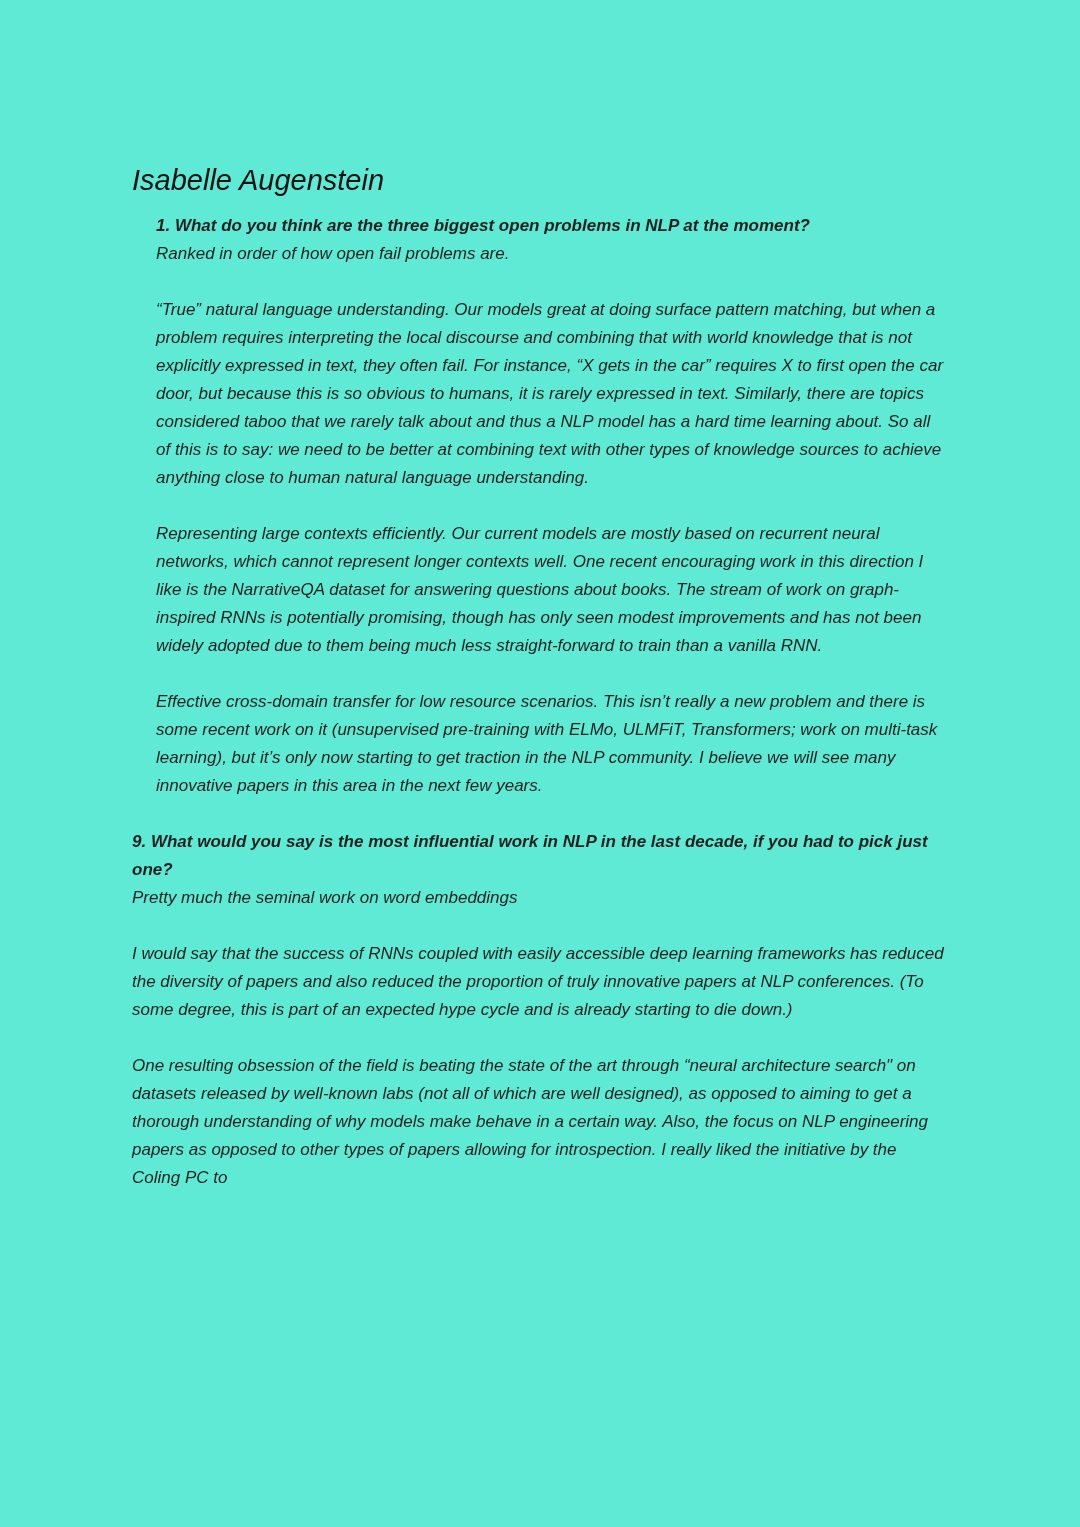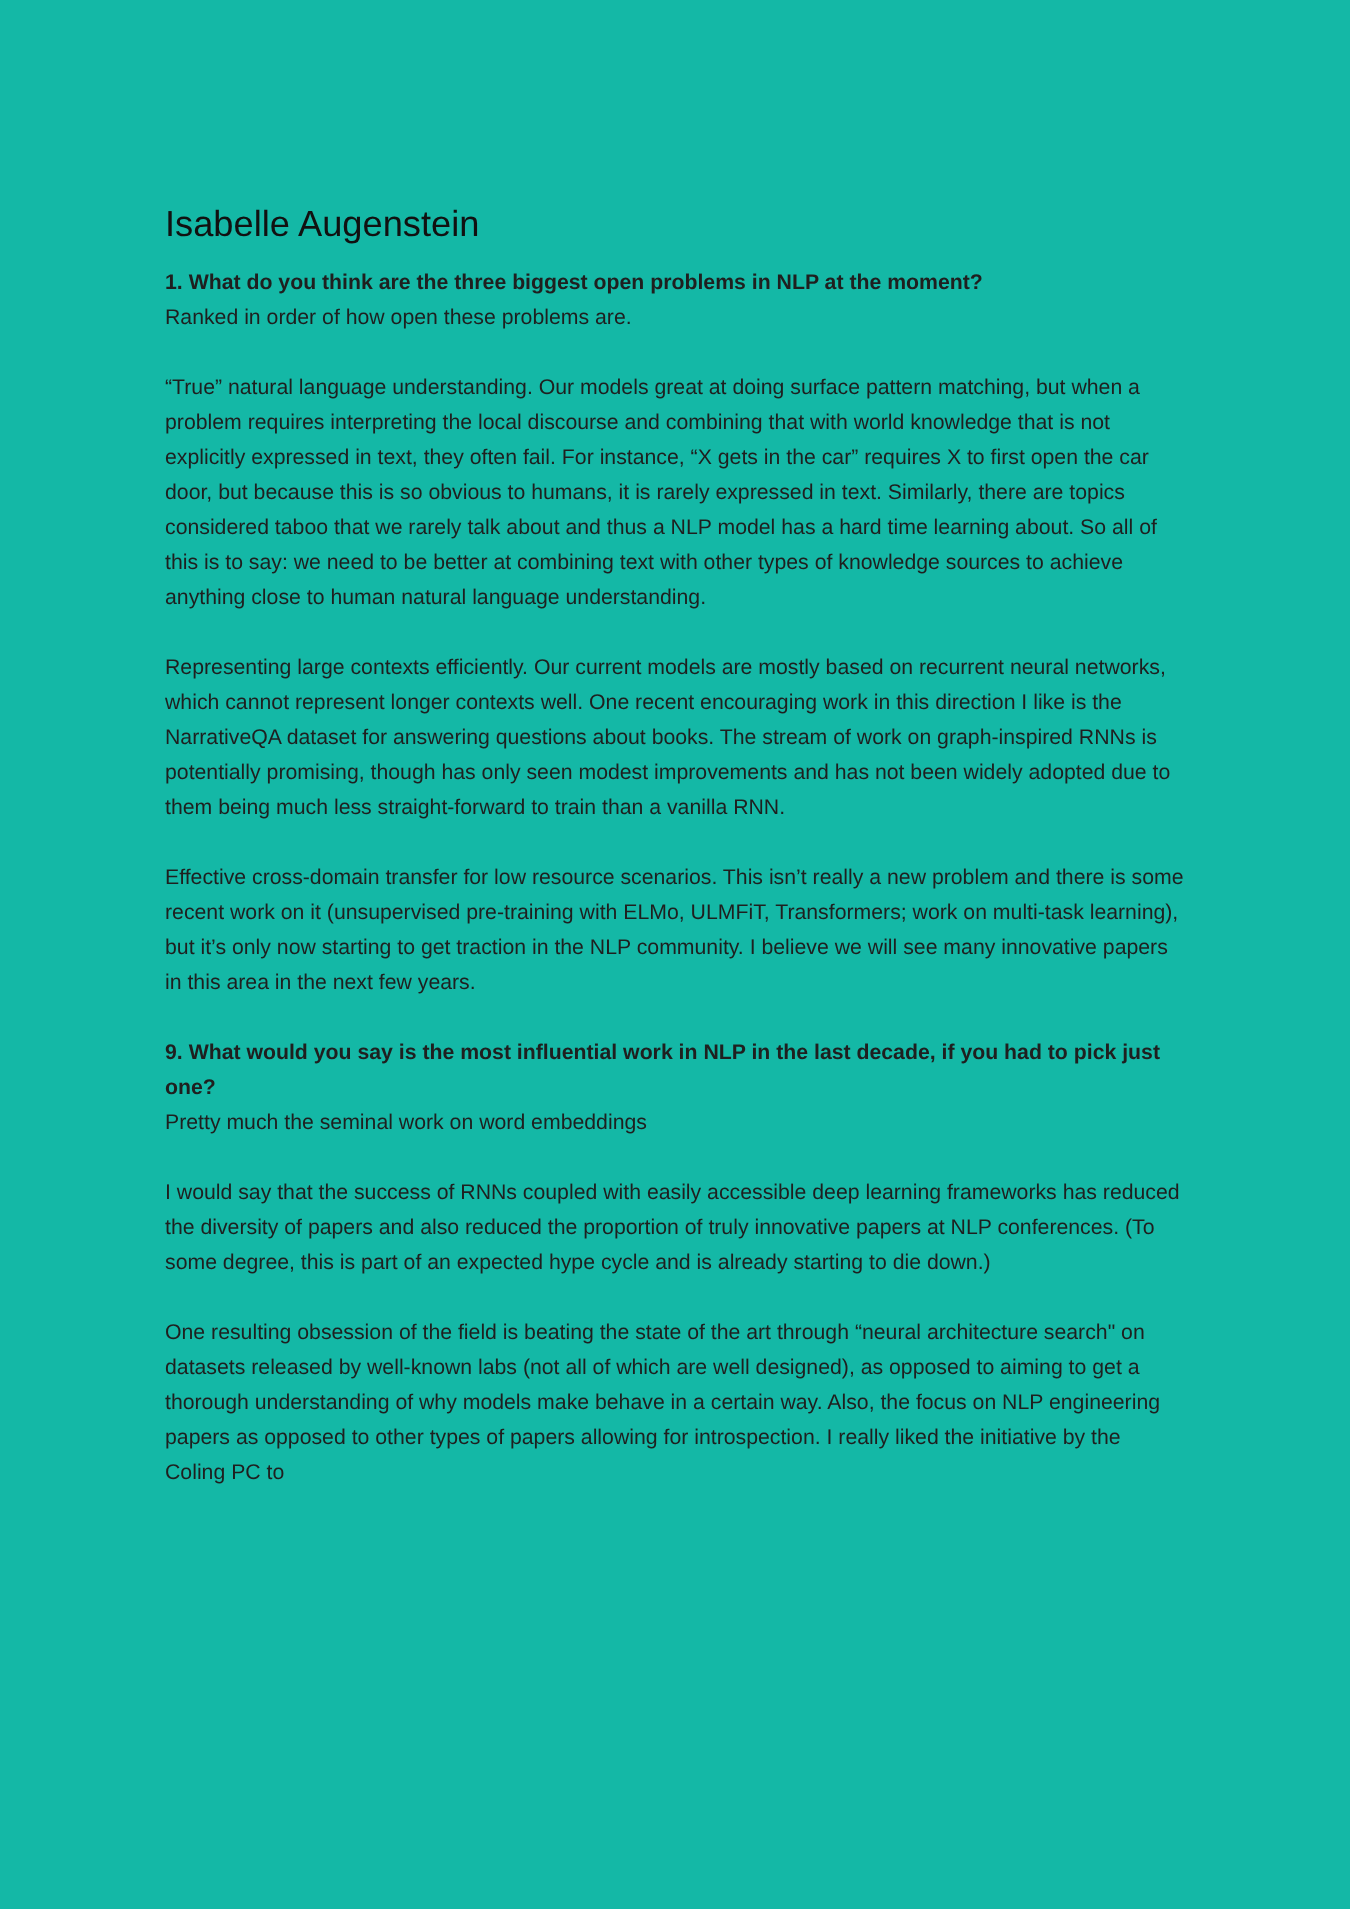--- a/index.html
+++ b/index.html
@@ -11,34 +11,36 @@
     width: 1080px;
     font-family: "Liberation Sans", sans-serif;
     color: #1f1f1f;
     -webkit-font-smoothing: antialiased;
   }
   .page {
     box-sizing: border-box;
     width: 1080px;
     min-height: 1527px;
     padding: 162px 133px 60px 132px;
-    background: #14b8a6;
+    background: #5eead4;
+    font-style: italic;
   }
   .doc-title {
     font-size: 29px;
     font-weight: 400;
     color: #111111;
     line-height: 36px;
     margin: 0;
   }
   .qa-section {
     margin-top: 28px;
   }
   .doc-title + .qa-section {
     margin-top: 14px;
+    margin-left: 24px;
   }
   .q {
     font-size: 17px;
     font-weight: 700;
     line-height: 28px;
     margin: 0;
     white-space: pre-wrap;
   }
   .para {
     font-size: 17px;
@@ -56,21 +58,21 @@
 </style>
 </head>
 <body>
 
 <div class="page">
 
   <h1 class="doc-title">Isabelle Augenstein</h1>
 
   <section class="qa-section">
     <p class="q">1. What do you think are the three biggest open problems in NLP at the moment?</p>
-    <p class="para">Ranked in order of how open these problems are.</p>
+    <p class="para">Ranked in order of how open fail problems are.</p>
     <p class="para">“True” natural language understanding. Our models great at doing surface pattern matching, but when a problem requires interpreting the local discourse and combining that with world knowledge that is not explicitly expressed in text, they often fail. For instance, “X gets in the car” requires X to first open the car door, but because this is so obvious to humans, it is rarely expressed in text. Similarly, there are topics considered taboo that we rarely talk about and thus a NLP model has a hard time learning about. So all of this is to say: we need to be better at combining text with other types of knowledge sources to achieve anything close to human natural language understanding.</p>
     <p class="para">Representing large contexts efficiently. Our current models are mostly based on recurrent neural networks, which cannot represent longer contexts well. One recent encouraging work in this direction I like is the NarrativeQA dataset for answering questions about books. The stream of work on graph-inspired RNNs is potentially promising, though has only seen modest improvements and has not been widely adopted due to them being much less straight-forward to train than a vanilla RNN.</p>
     <p class="para">Effective cross-domain transfer for low resource scenarios. This isn’t really a new problem and there is some recent work on it (unsupervised pre-training with ELMo, ULMFiT, Transformers; work on multi-task learning), but it’s only now starting to get traction in the NLP community. I believe we will see many innovative papers in this area in the next few years.</p>
   </section>
 
   <section class="qa-section">
     <p class="q">9. What would you say is the most influential work in NLP in the last decade, if you had to pick just one?</p>
     <p class="para tight">Pretty much the seminal work on word embeddings</p>
   </section>
 

